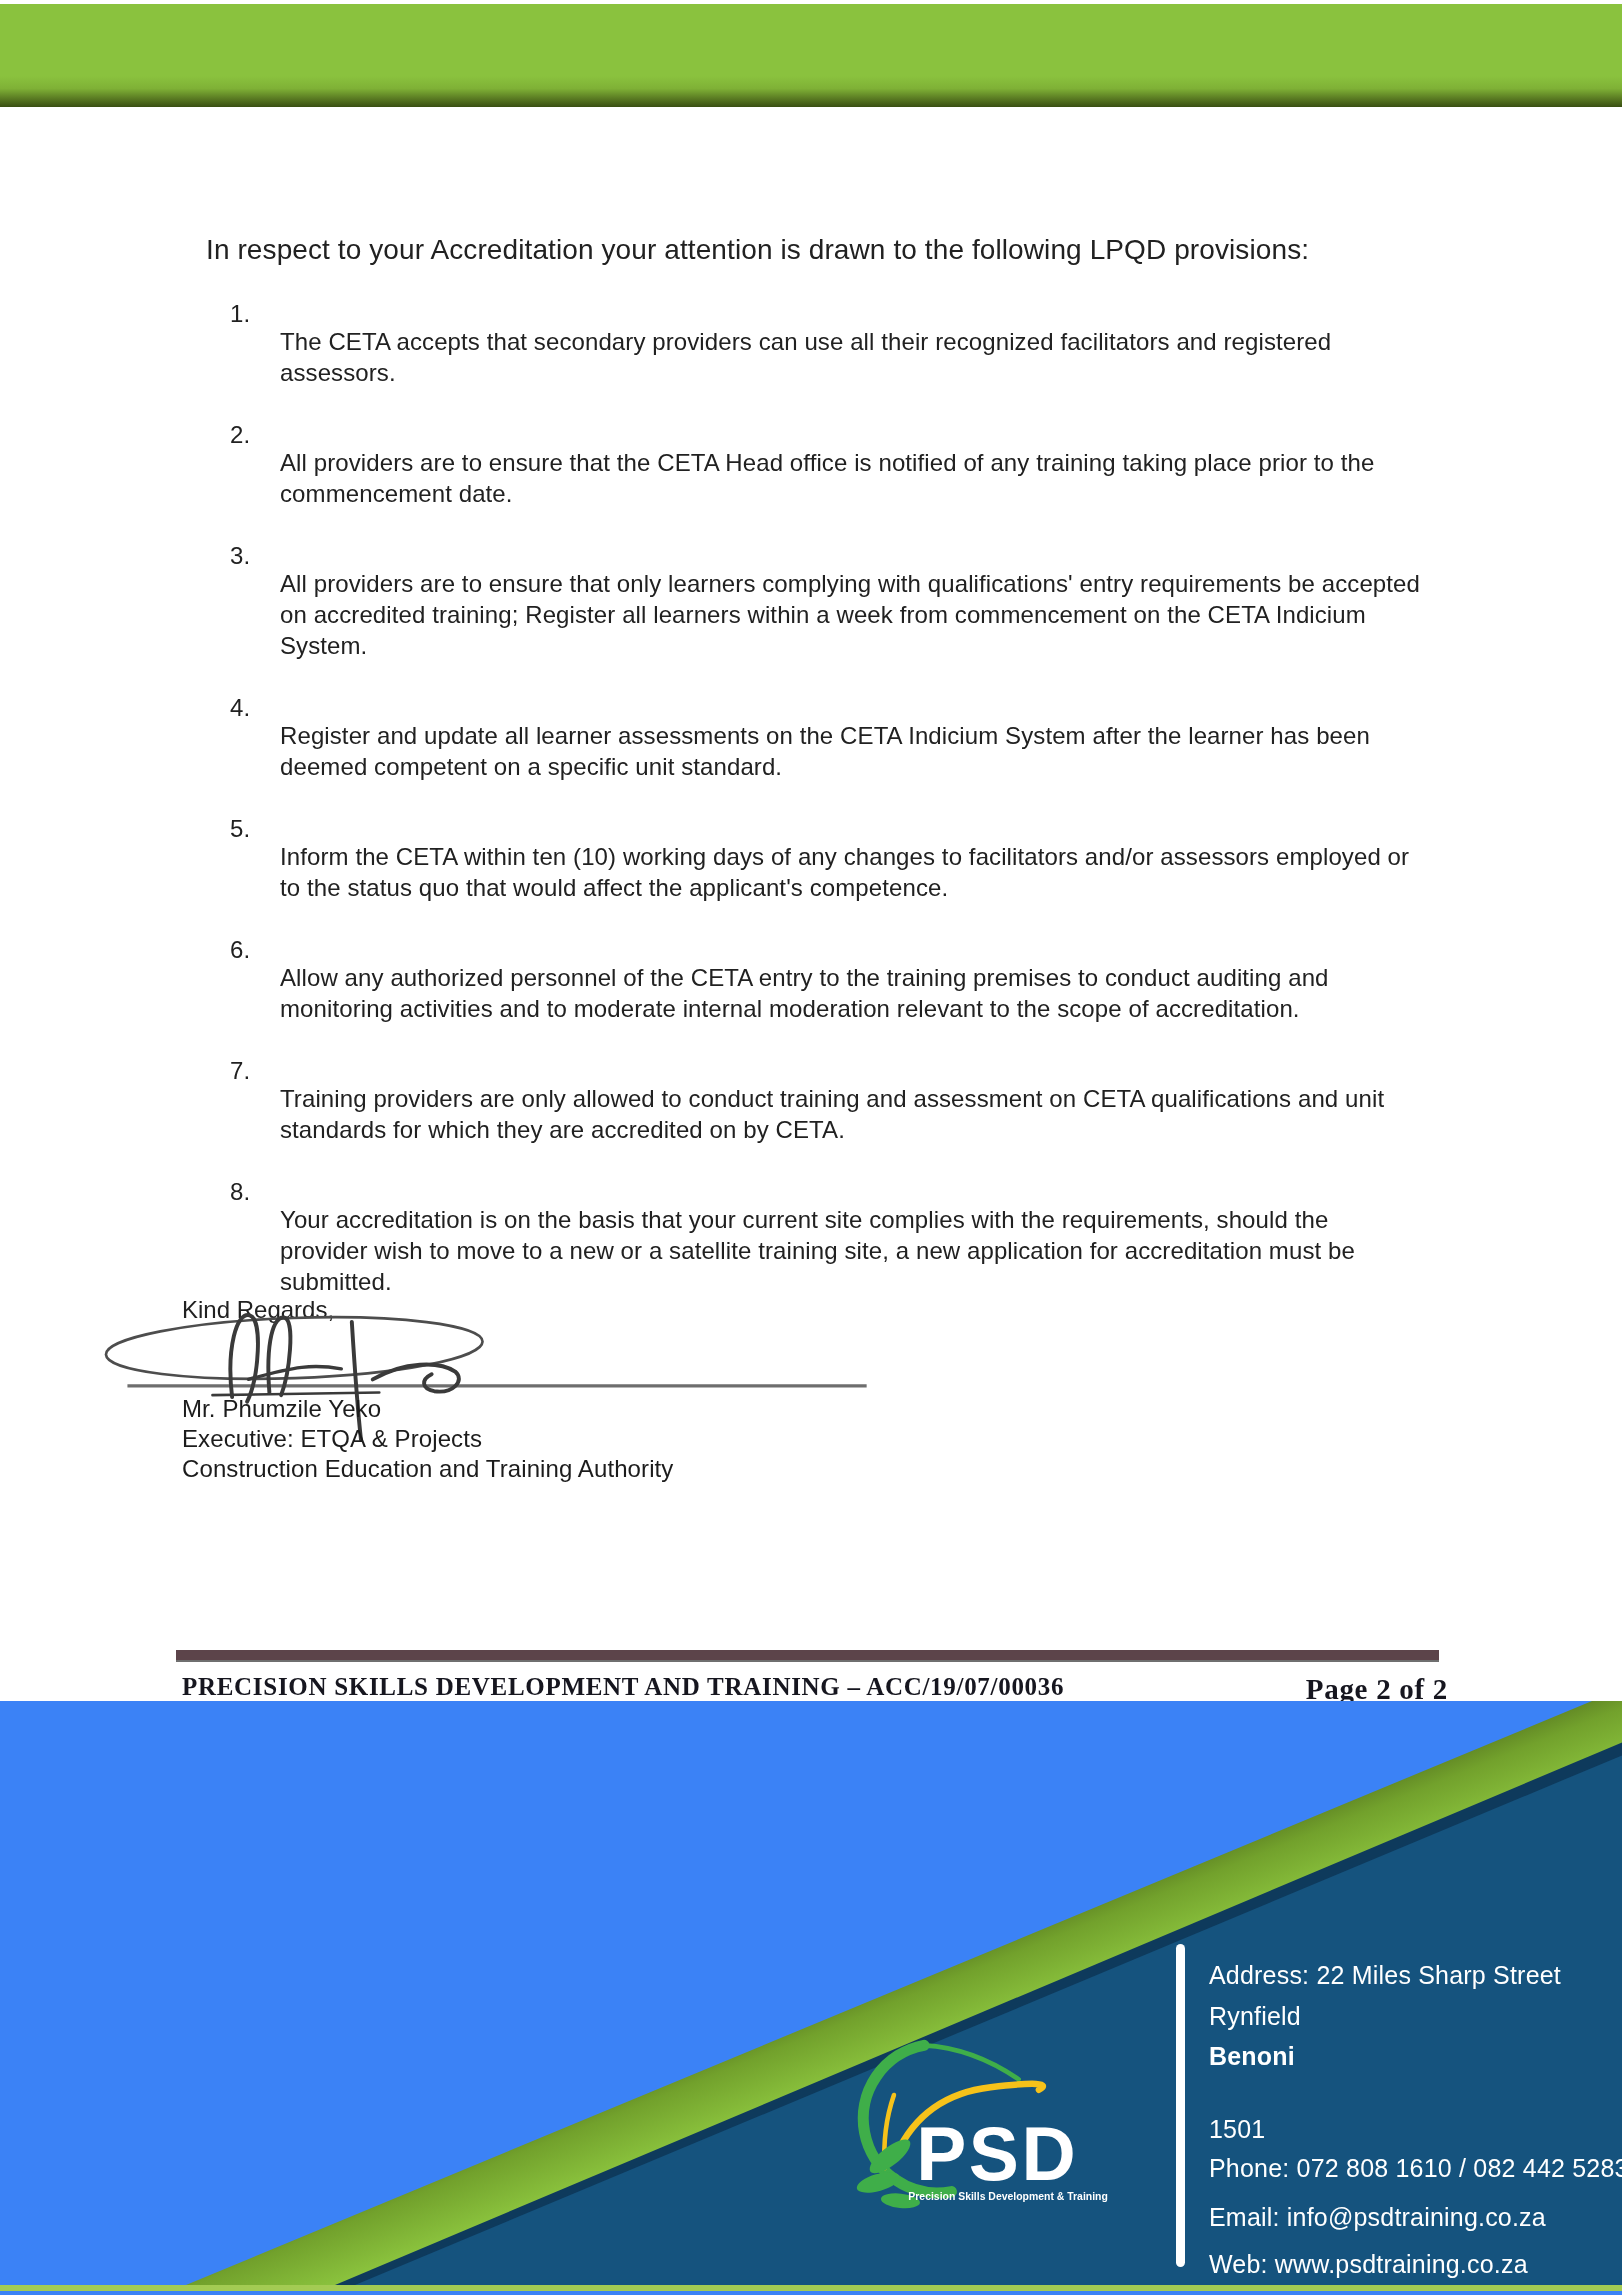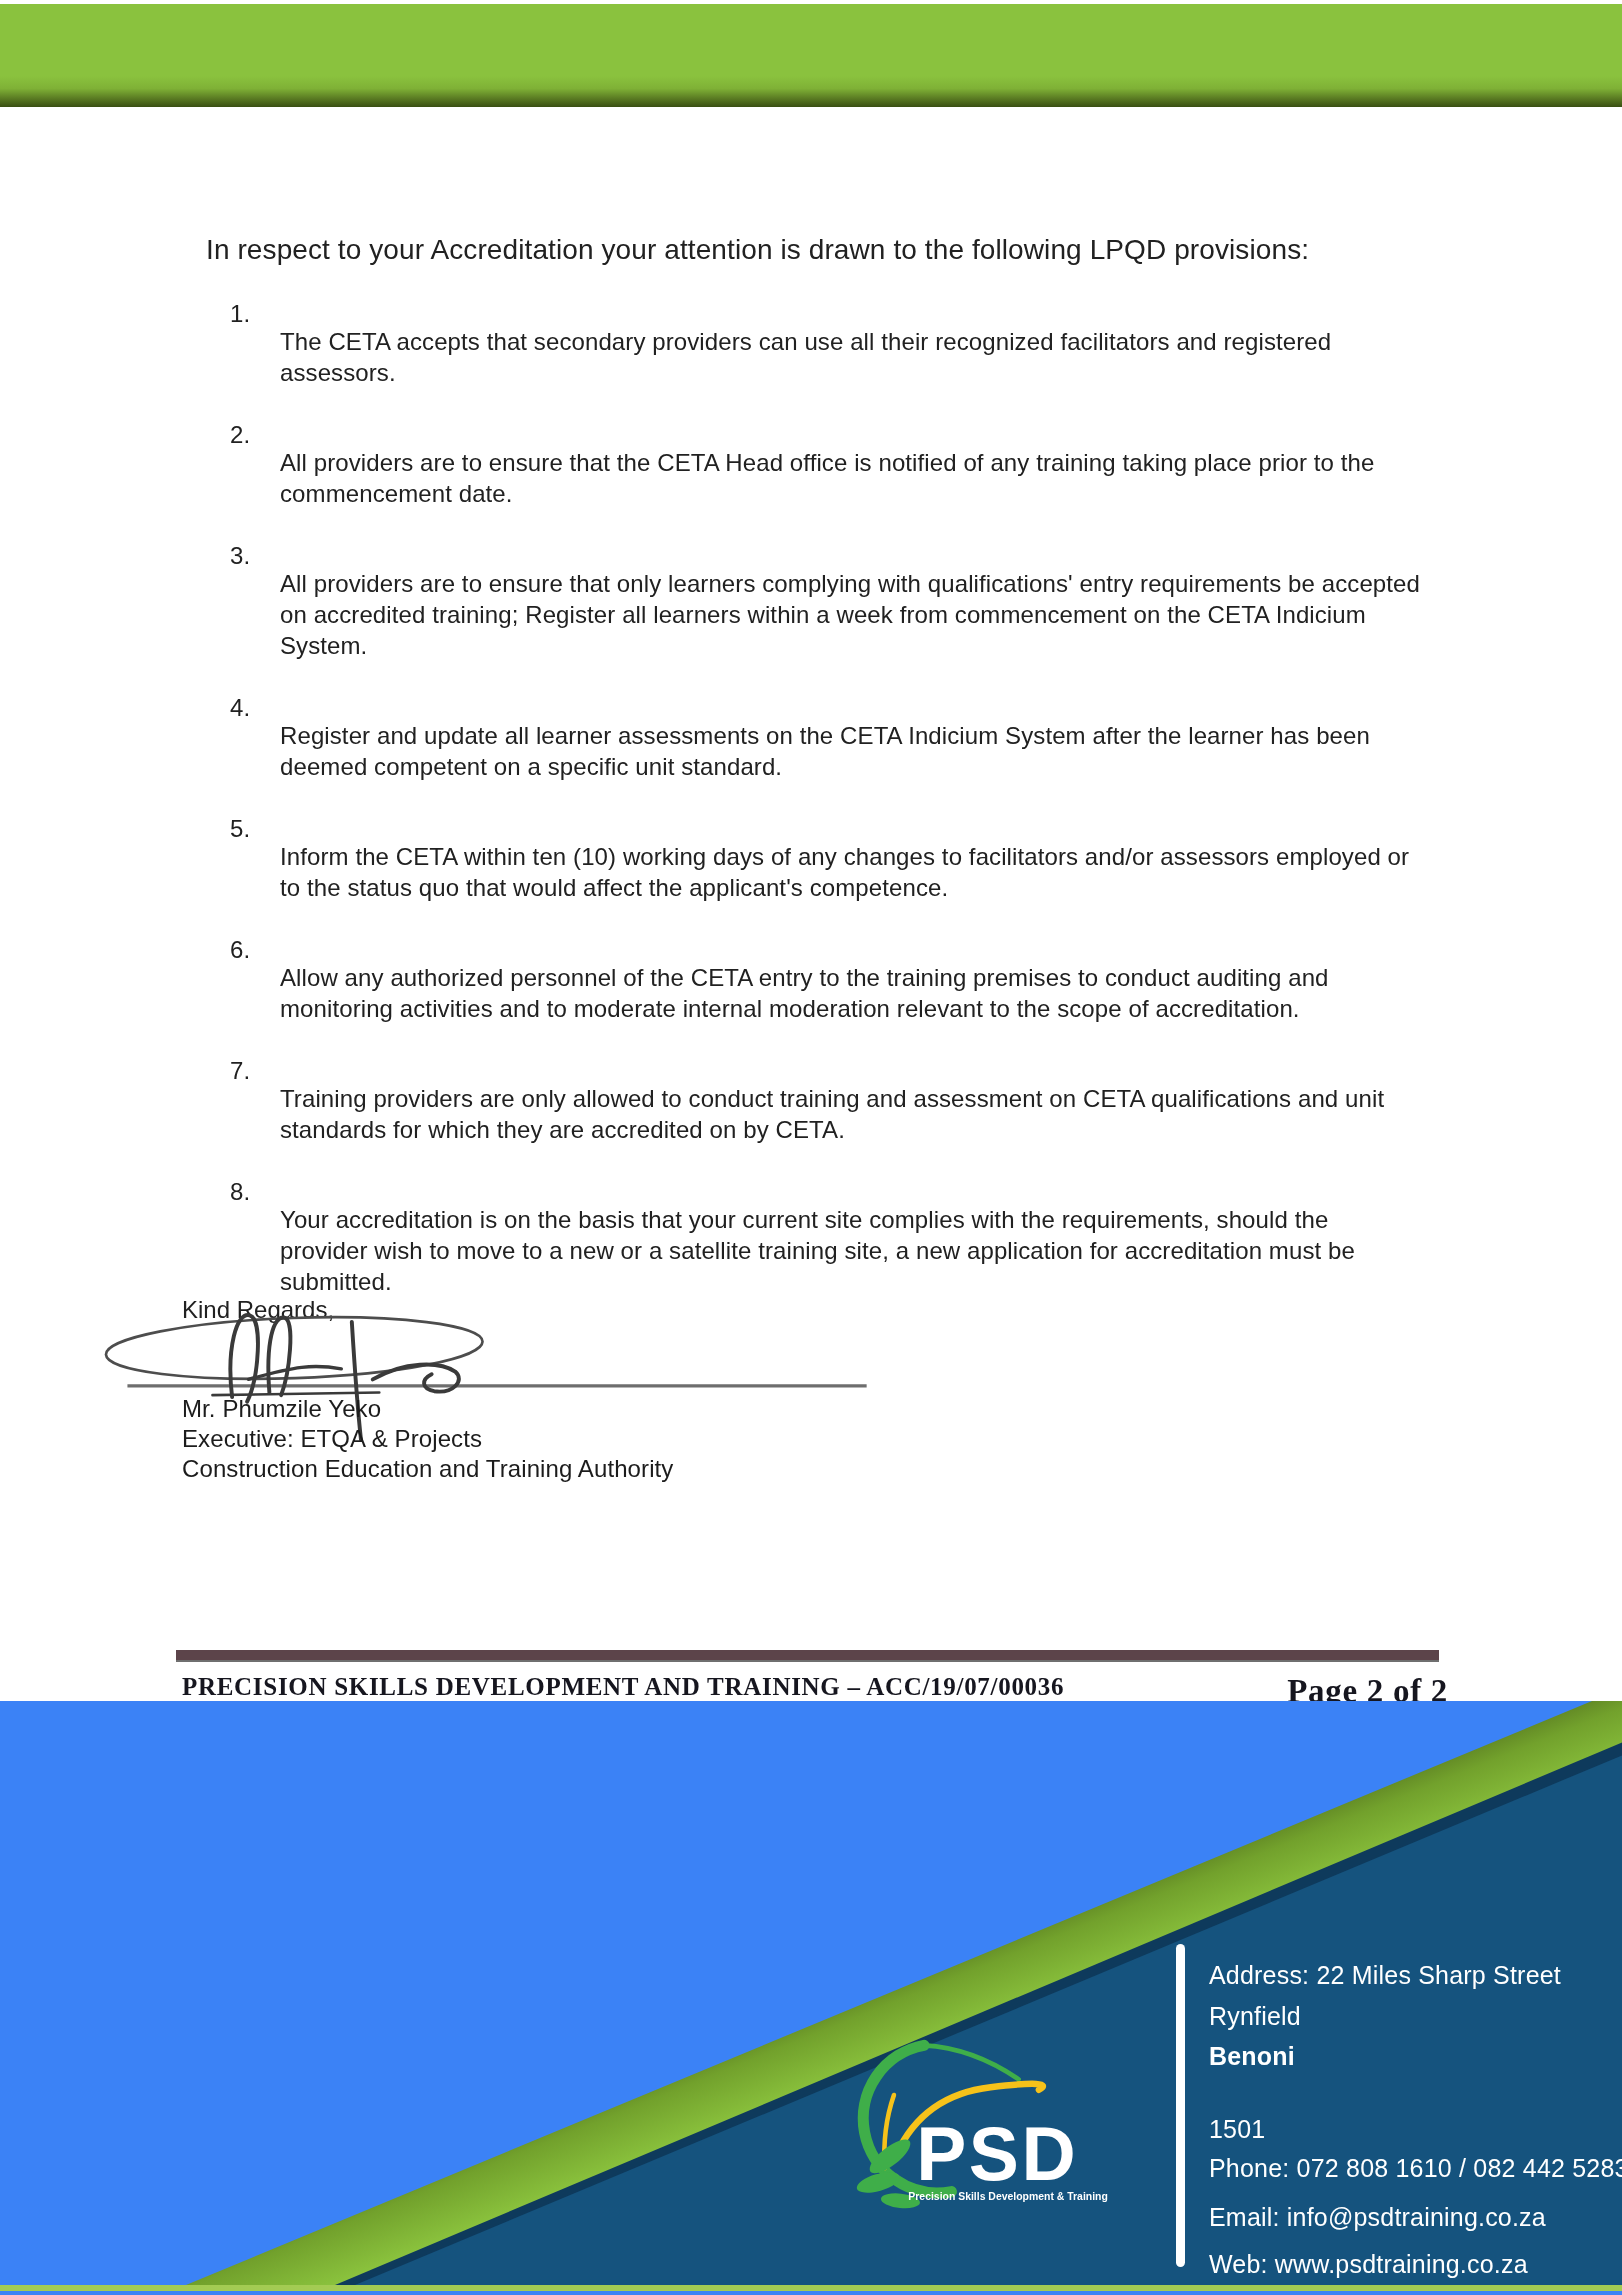--- a/index.html
+++ b/index.html
@@ -48,21 +48,21 @@
     background:#5c444a;border-bottom:2.6px solid #6f6f6f;
   }
   .footer-line{
     position:absolute;left:182px;top:1673px;width:1266px;height:33px;
     font-family:"Liberation Serif","DejaVu Serif",serif;
     font-weight:bold;font-size:25px;color:#16161f;letter-spacing:0.7px;
   }
   .footer-page{
     position:absolute;right:175px;top:1673px;
     font-family:"Liberation Serif","DejaVu Serif",serif;
-    font-weight:bold;font-size:33px;color:#16161f;letter-spacing:0.7px;
+    font-weight:bold;font-size:29px;color:#16161f;letter-spacing:0.7px;
   }
   
   .deco{position:absolute;left:0;top:1701px;width:1623px;height:594px;background:#3b82f6;}
   .deco .blue-tri{
     position:absolute;inset:0;background:#15537e;
     clip-path:polygon(1623px 39px,1623px 584px,340px 584px);
   }
   .deco .navy-edge{
     position:absolute;inset:0;background:#0e3a5c;
     clip-path:polygon(1623px 37px,1623px 54px,355px 584px,330px 584px);

